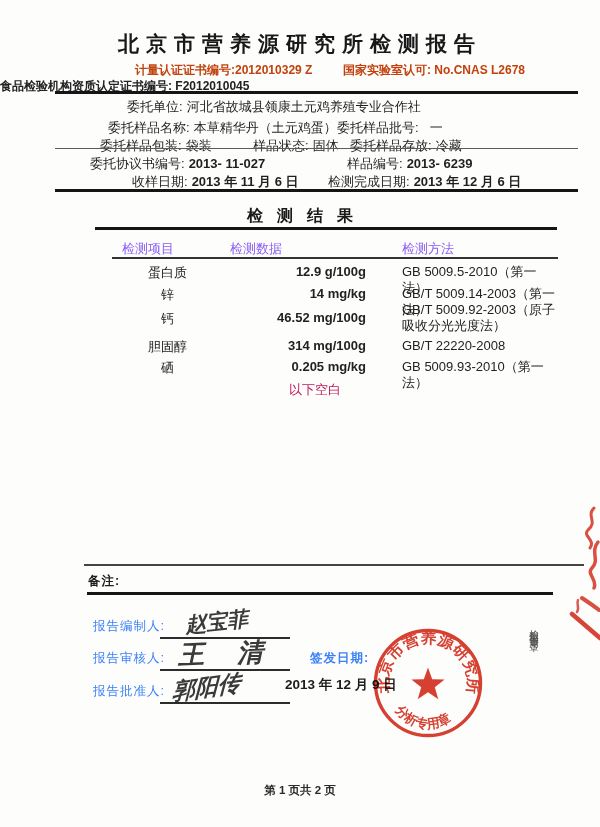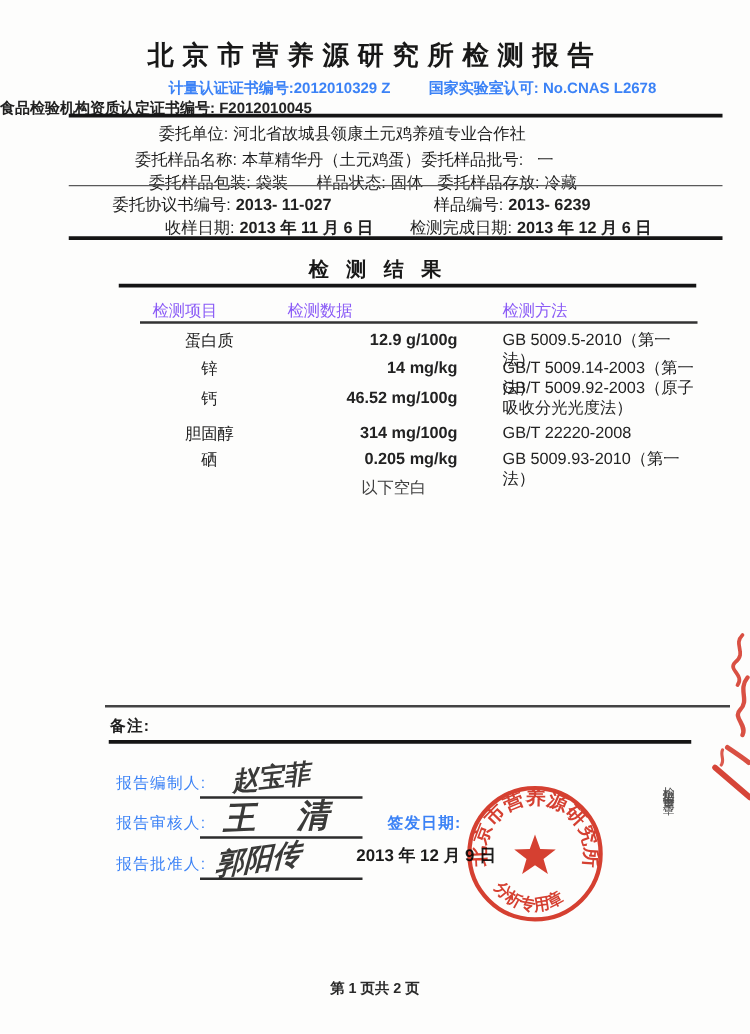--- a/index.html
+++ b/index.html
@@ -11,39 +11,39 @@
     color:#1f1f1f;
     overflow:hidden;
   }
   .page{position:absolute;inset:0;background:#fdfdfc;}
   .abs{position:absolute;white-space:nowrap;}
   .title{
     left:0;right:0;top:30px;text-align:center;
     font-size:21px;font-weight:bold;letter-spacing:7px;
     color:#181818;
   }
-  .cert{font-size:12px;font-weight:bold;color:#3b82f6;}
+  .cert{font-size:12px;font-weight:bold;color:#c2410c;}
   .cert2{left:0;right:0;top:78px;text-align:left;font-size:12px;font-weight:bold;color:#222;}
   .rule{position:absolute;background:#151515;}
   .rule.thin{background:#5a5a5a;}
   .field{font-size:13px;color:#1f1f1f;}
   .field .lbl{margin-right:4px;}
   .field .val{font-weight:normal;}
   .field .val.num{font-weight:bold;}
   .section-title{
     left:0;right:0;top:206px;text-align:center;
     font-size:16px;font-weight:bold;letter-spacing:14px;text-indent:14px;
     color:#181818;
   }
   .th{font-size:13px;color:#8b5cf6;}
   .cell{font-size:13px;color:#222;}
   .cell.item{left:110px;width:115px;text-align:center;}
   .cell.value{left:230px;width:136px;text-align:right;font-weight:bold;}
   .cell.method{left:402px;width:158px;white-space:normal;line-height:15.5px;}
-  .endnote{font-size:13px;color:#404040;}
+  .endnote{font-size:13px;color:#be185d;}
   .remark-lbl{font-size:12.5px;font-weight:600;letter-spacing:1px;}
   .sig-lbl{font-size:12.5px;letter-spacing:1px;color:#3b82f6;}
   .sig-line{position:absolute;left:160px;width:130px;height:1.5px;background:#2c2c2c;}
   .handwriting{
     font-family:"DejaVu Serif", serif;
     font-style:italic;font-weight:600;color:#20201f;opacity:.88;
   }
   .issue-date{font-size:13.5px;font-weight:bold;color:#1c1c1c;}
   .side-note{
     writing-mode:vertical-rl;
@@ -66,21 +66,21 @@
 
   <div class="abs field" style="left:127px;top:98px;">
     <span class="lbl">委托单位:</span><span class="val">河北省故城县领康土元鸡养殖专业合作社</span>
   </div>
   <div class="abs field" style="left:108px;top:119px;">
     <span class="lbl">委托样品名称:</span><span class="val">本草精华丹（土元鸡蛋）</span>
   </div>
   <div class="abs field" style="left:337px;top:119px;">
     <span class="lbl">委托样品批号:</span>&nbsp;&nbsp;<span class="val">一</span>
   </div>
-  <div class="abs field" style="left:119px;top:137px;">
+  <div class="abs field" style="left:100px;top:137px;">
     <span class="lbl">委托样品包装:</span><span class="val">袋装</span>
   </div>
   <div class="abs field" style="left:253px;top:137px;">
     <span class="lbl">样品状态:</span><span class="val">固体</span>
   </div>
   <div class="abs field" style="left:350px;top:137px;">
     <span class="lbl">委托样品存放:</span><span class="val">冷藏</span>
   </div>
   <div class="rule thin" style="left:55px;top:148px;width:523px;height:1px;"></div>
   <div class="abs field" style="left:90px;top:155px;">

